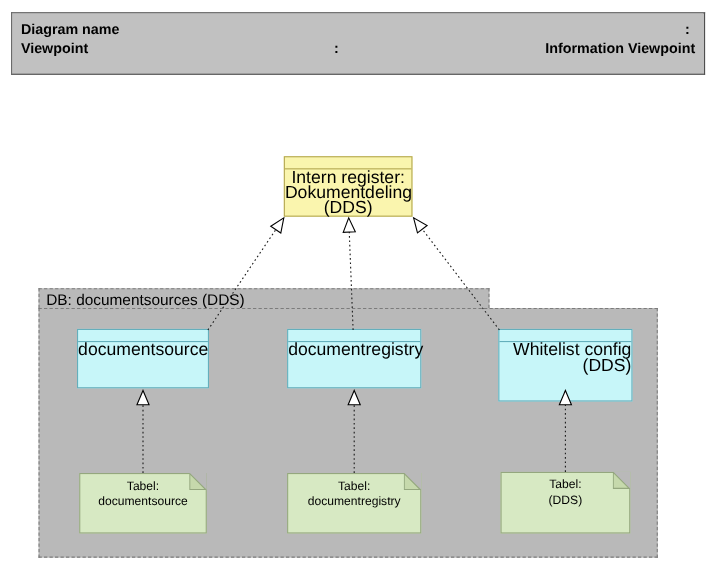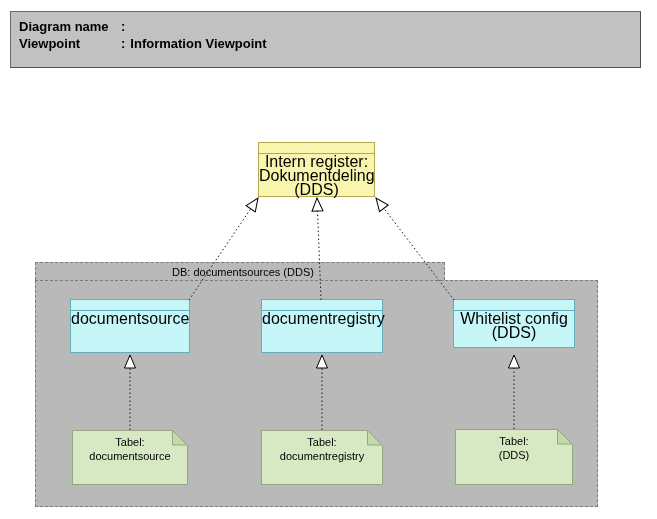--- a/index.html
+++ b/index.html
@@ -15,33 +15,32 @@
   .titleblock{
     position:absolute;left:10px;top:11px;width:631px;height:57px;
     box-sizing:border-box;
     background:var(--header-bg,#c1c1c1);
     border:1px solid var(--header-border,#6b6b6b);
     border-right-color:#4f4f4f;border-bottom-color:#4f4f4f;
     padding:6px 8px;
     font-size:13px;font-weight:bold;line-height:17px;
     white-space:nowrap;
   }
-  .titleblock .row{display:flex;}
+  .titleblock .row{display:flex;justify-content:space-between;}
   .titleblock .lbl{display:inline-block;width:102px;flex:0 0 102px;}
   .titleblock .sep{display:inline-block;margin-right:5px;}
   
   .group-tab{
     position:absolute;left:35px;top:262px;width:410px;height:18px;
     box-sizing:border-box;
     background:var(--group-fill,#b9b9b9);
     border:1px dashed var(--group-border,#7c7c7c);
     border-bottom:none;
-    font-size:11px;line-height:15px;
+    font-size:14px;line-height:15px;
     padding:2px 0 0 6px;
-    text-align:center;
   }
   .group-body{
     position:absolute;left:35px;top:280px;width:563px;height:227px;
     box-sizing:border-box;
     background:var(--group-fill,#b9b9b9);
     border:1px dashed var(--group-border,#7c7c7c);
   }
   
   .objnode{
     position:absolute;box-sizing:border-box;
@@ -112,21 +111,21 @@
     </div>
   </div>
 
   <div class="objnode cyan z2" style="left:261px;top:299px;width:122px;height:54px;">
     <div class="strip"></div>
     <div class="body">
       <span class="node-line">documentregistry</span>
     </div>
   </div>
 
-  <div class="objnode cyan z2" style="left:453px;top:299px;width:122px;height:49px;">
+  <div class="objnode cyan z2" style="left:453px;top:299px;width:122px;height:66px;text-align:right;">
     <div class="strip"></div>
     <div class="body">
       <span class="node-line">Whitelist config</span>
       <span class="node-line">(DDS)</span>
     </div>
   </div>
 
   <div class="note z2" style="left:72px;top:430px;width:116px;height:55px;">
     <svg class="fold" viewBox="0 0 16 16">
       <polygon points="0,0 16,0 16,16" style="fill:var(--group-fill,#b9b9b9)"></polygon>

